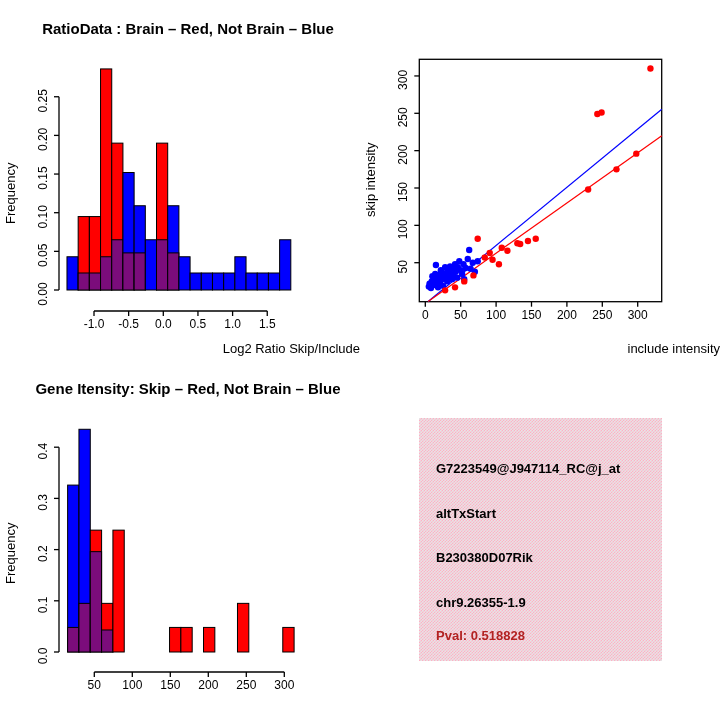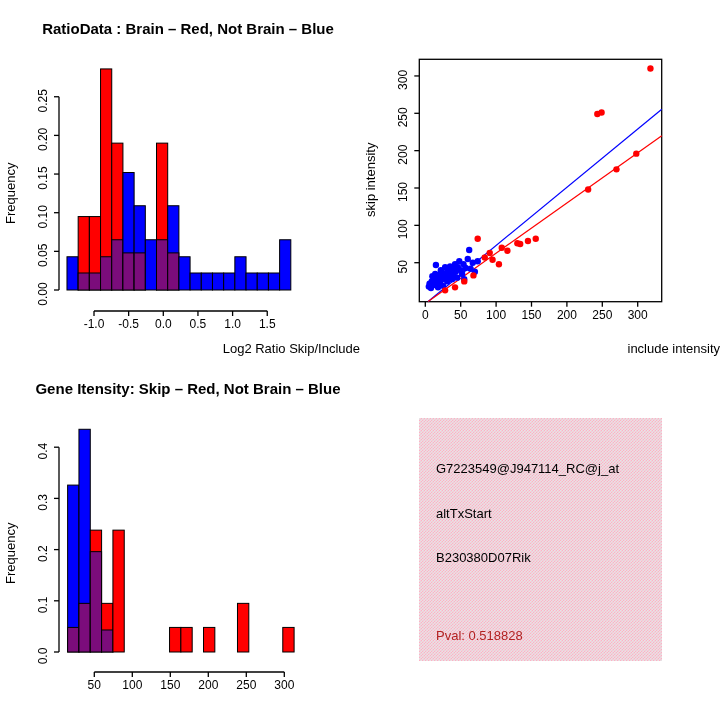--- a/index.html
+++ b/index.html
@@ -2,21 +2,21 @@
 <html><head>
 <meta charset="utf-8">
 <style>
   html,body{margin:0;padding:0;background:#ffffff;}
   .fig{position:relative;width:720px;height:720px;background:#ffffff;
        font-family:"Liberation Sans","DejaVu Sans",sans-serif;color:#000;}
   .panel{position:absolute;width:360px;height:360px;}
   #panel-tl{left:0;top:0;}
   #panel-tr{left:360px;top:0;}
   #panel-bl{left:0;top:360px;}
-  #panel-br{left:360px;top:360px;}
+  #panel-br{left:360px;top:360px;font-weight:bold;}
   .chart-title{position:absolute;top:20px;left:0;width:360px;text-align:center;
                font-weight:bold;font-size:15px;letter-spacing:0px;white-space:nowrap;padding-left:8px;}
   .xlabel{position:absolute;top:341px;left:0;width:360px;text-align:right;font-size:13px;}
   .ylabel{position:absolute;left:3px;top:83px;height:220px;writing-mode:vertical-rl;
           transform:rotate(180deg);font-size:13px;text-align:center;}
   #panel-tr .ylabel{top:70px;}
   svg.chart{position:absolute;left:0;top:0;}
   svg text.tick{font-size:12px;font-family:"Liberation Sans","DejaVu Sans",sans-serif;}
   
   .info-card{position:absolute;left:59px;top:58px;width:243px;height:243px;
@@ -245,17 +245,18 @@
       </svg>
     <div class="chart-title">Gene Itensity: Skip – Red, Not Brain – Blue</div>
     <div class="ylabel">Frequency</div>
   </div>
 
   <div class="panel" id="panel-br">
     <div class="info-card">
       <div class="info-line" id="info-line-0">G7223549@J947114_RC@j_at</div>
       <div class="info-line" id="info-line-1">altTxStart</div>
       <div class="info-line" id="info-line-2">B230380D07Rik</div>
+      <div class="info-line" id="info-line-3">chr9.26355-1.9</div>
       <div class="info-line" id="info-line-4" style="color: rgb(178, 34, 34);">Pval: 0.518828</div>
     </div>
   </div>
 
 </div>
 
 </body></html>

